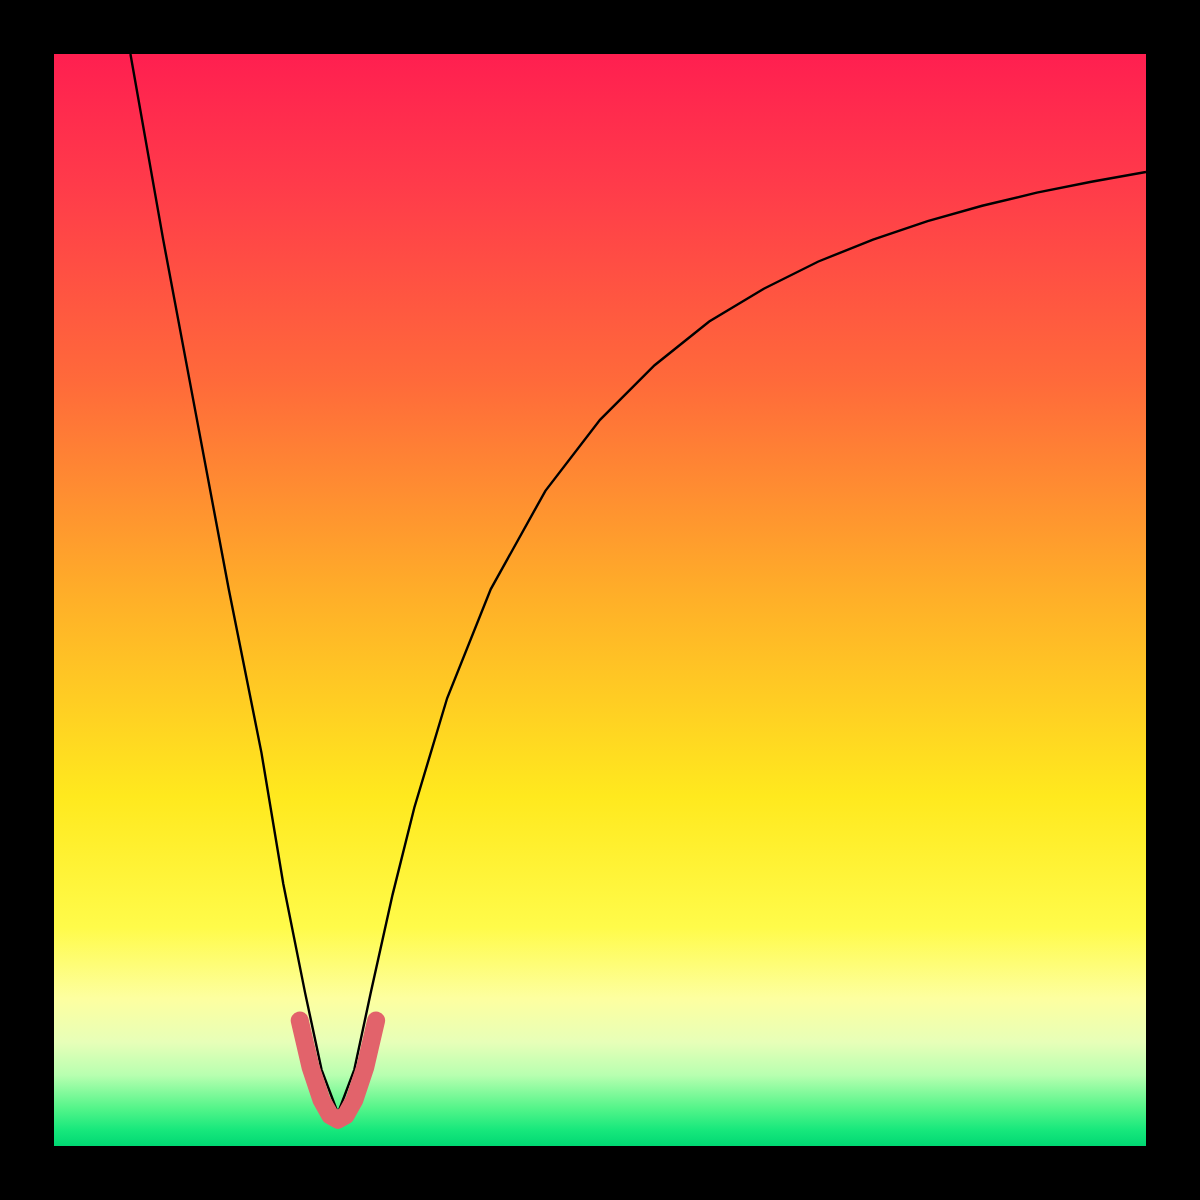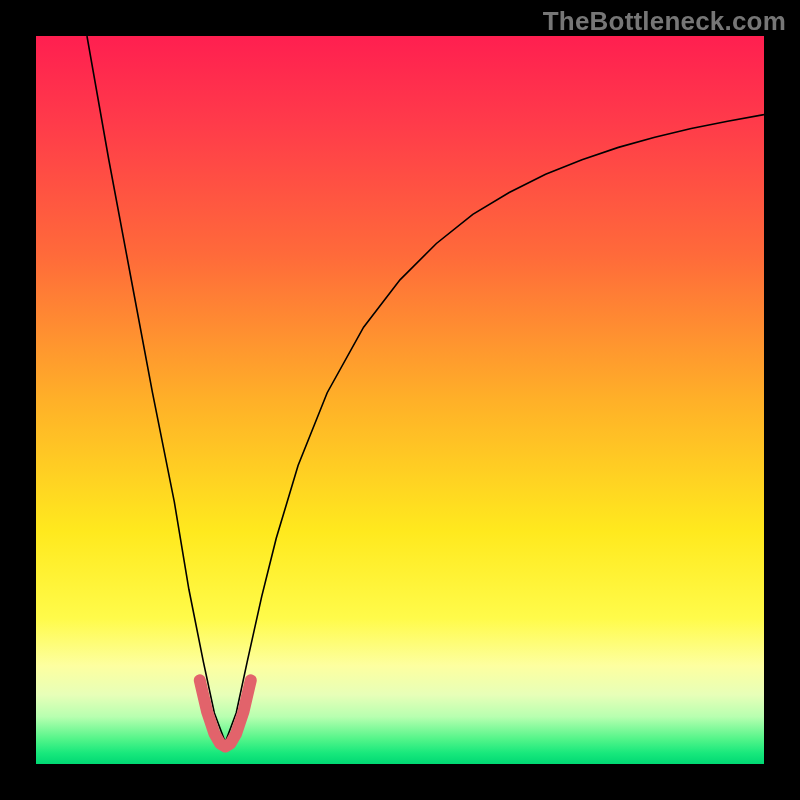--- a/index.html
+++ b/index.html
@@ -26,21 +26,20 @@
     left: 36px;
     top: 36px;
     width: 728px;
     height: 728px;
   }
   svg { display: block; }
 </style>
 </head>
 <body>
 <div class="frame">
-  <div class="watermark">TheBottleneck.com</div>
   <div class="plot">
     <svg id="chart-svg" width="728" height="728" viewBox="0 0 728 728">
         <defs>
           <linearGradient id="bg-grad" x1="0" y1="0" x2="0" y2="1">
             <stop offset="0%" stop-color="#ff1f50"></stop>
             <stop offset="12%" stop-color="#ff3b4a"></stop>
             <stop offset="30%" stop-color="#ff6a3a"></stop>
             <stop offset="50%" stop-color="#ffb028"></stop>
             <stop offset="68%" stop-color="#ffe91e"></stop>
             <stop offset="80%" stop-color="#fffb4a"></stop>

